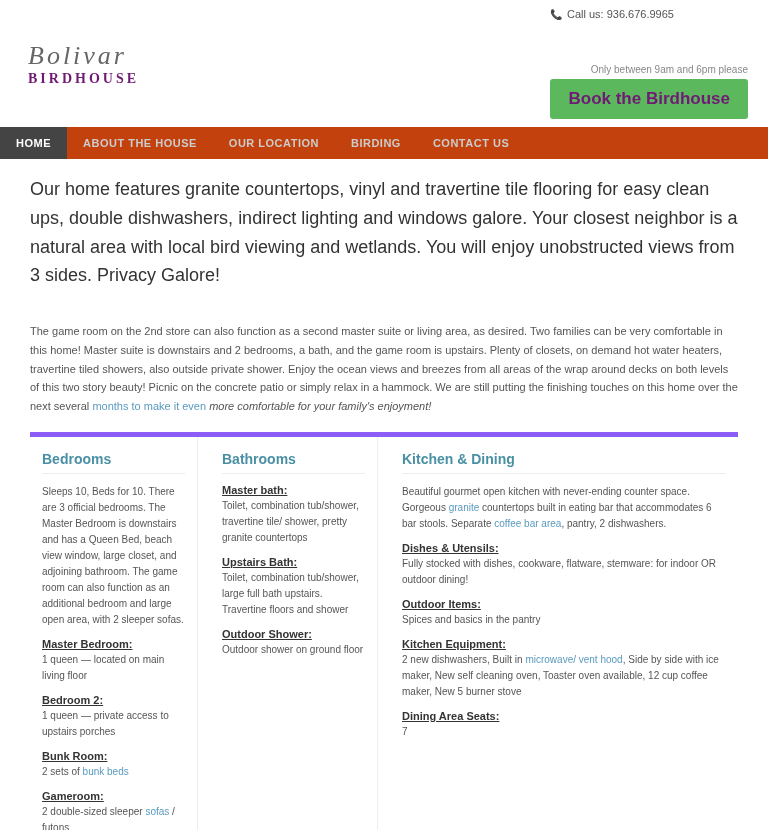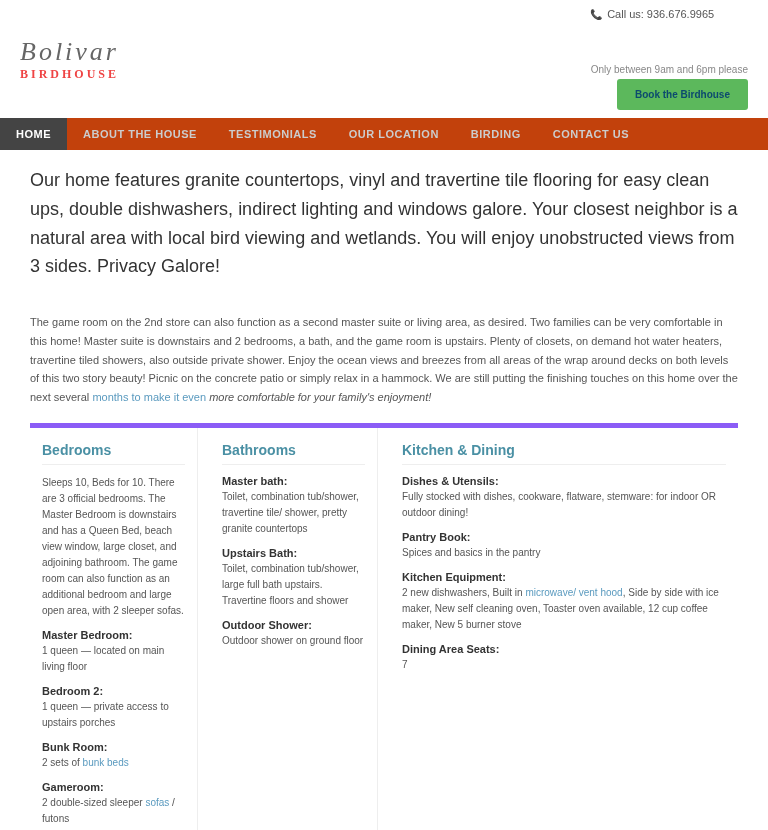--- a/index.html
+++ b/index.html
@@ -6,25 +6,26 @@
     body { font-family: Arial, sans-serif; font-size: 12px; color: #333; background: #fff; width: 768px; }
 
     
     .top-bar {
       display: flex; justify-content: space-between; align-items: center;
       padding: 8px 20px; background: #fff;
     }
     .logo-text {
       font-family: Georgia, serif; font-size: 28px; color: #555;
       letter-spacing: 1px;
+      margin-left: 8px;
     }
-    .logo-text span { color: #ef4444; font-size: 12px; font-weight: bold; letter-spacing: 3px; display: block; }
+    .logo-text span { color: #701a75; font-size: 14px; font-weight: bold; letter-spacing: 3px; display: block; }
     .book-btn {
-      background: #5cb85c; color: #0c4a6e; border: none; padding: 10px 18px;
-      font-size: 10px; cursor: pointer; border-radius: 3px; font-weight: bold;
+      background: #5cb85c; color: #701a75; border: none; padding: 10px 18px;
+      font-size: 17px; cursor: pointer; border-radius: 3px; font-weight: bold;
     }
 
     
     nav {
       background: #c2410c; display: flex;
     }
     nav a {
       color: #ccc; text-decoration: none; padding: 10px 16px;
       font-size: 11px; font-weight: bold; letter-spacing: 0.5px;
       display: block;
@@ -51,21 +52,21 @@
     .col { padding: 14px 12px; border-right: 1px solid #eee; }
     .col:last-child { border-right: none; }
 
     .col-title {
       font-size: 14px; font-weight: bold; color: #4a90a4;
       margin-bottom: 10px; border-bottom: 1px solid #eee; padding-bottom: 6px;
     }
 
     .col h4 {
       font-size: 11px; font-weight: bold; color: #333;
-      margin-top: 10px; margin-bottom: 2px;
+      margin-top: 10px; margin-bottom: 2px; text-decoration: underline;
     }
     .col p {
       font-size: 10px; color: #555; line-height: 1.6; margin-bottom: 4px;
     }
     .col a { color: #5a9abf; text-decoration: none; }
 
     
     .columns2 {
       display: grid; grid-template-columns: 1fr 1fr 1fr 1fr;
       gap: 0; border-top: 1px solid #ddd; margin-top: 0;
@@ -87,21 +88,20 @@
       <span>Call us: 936.676.9965</span>
     </div>
     <div style="font-size:10px;color:#888;margin-bottom:4px;margin-top:44px;">Only between 9am and 6pm please</div>
     <button class="book-btn">Book the Birdhouse</button>
   </div>
 </div>
 
 <nav>
   <a href="#" class="active">HOME</a>
   <a href="#">ABOUT THE HOUSE</a>
-  <a href="#">TESTIMONIALS</a>
   <a href="#">OUR LOCATION</a>
   <a href="#">BIRDING</a>
   <a href="#">CONTACT US</a>
 </nav>
 
 <div class="main-content">
   <p class="intro-bold">Our home features granite countertops, vinyl and travertine tile flooring for easy clean ups, double dishwashers, indirect lighting and windows galore. Your closest neighbor is a natural area with local bird viewing and wetlands. You will enjoy unobstructed views from 3 sides. Privacy Galore!</p>
   <p class="intro-body">
     The game room on the 2nd store can also function as a second master suite or living area, as desired. Two families can be very comfortable in this home! Master suite is downstairs and 2 bedrooms, a bath, and the game room is upstairs. Plenty of closets, on demand hot water heaters, travertine tiled showers, also outside private shower. Enjoy the ocean views and breezes from all areas of the wrap around decks on both levels of this two story beauty! Picnic on the concrete patio or simply relax in a hammock. We are still putting the finishing touches on this home over the next several <a href="#">months to make it even</a> <em>more comfortable for your family's enjoyment!</em>
   </p>
@@ -126,23 +126,24 @@
       <h4>Master bath:</h4>
       <p>Toilet, combination tub/shower, travertine tile/ shower, pretty granite countertops</p>
       <h4>Upstairs Bath:</h4>
       <p>Toilet, combination tub/shower, large full bath upstairs. Travertine floors and shower</p>
       <h4>Outdoor Shower:</h4>
       <p>Outdoor shower on ground floor</p>
     </div>
 
     <div class="col" style="grid-column: span 2;">
       <div class="col-title">Kitchen &amp; Dining</div>
+      <p>Beautiful gourmet open kitchen with never-ending counter space. Gorgeous <a href="#">granite</a> countertops built in eating bar that accommodates 6 bar stools. Separate <a href="#">coffee bar area</a>, pantry, 2 dishwashers.</p>
       <h4>Dishes &amp; Utensils:</h4>
       <p>Fully stocked with dishes, cookware, flatware, stemware: for indoor OR outdoor dining!</p>
-      <h4>Pantry Book:</h4>
+      <h4>Outdoor Items:</h4>
       <p>Spices and basics in the pantry</p>
       <h4>Kitchen Equipment:</h4>
       <p>2 new dishwashers, Built in <a href="#">microwave/ vent hood</a>, Side by side with ice maker, New self cleaning oven, Toaster oven available, 12 cup coffee maker, New 5 burner stove</p>
       <h4>Dining Area Seats:</h4>
       <p>7</p>
     </div>
   </div>
 
   <div class="columns2">
 

